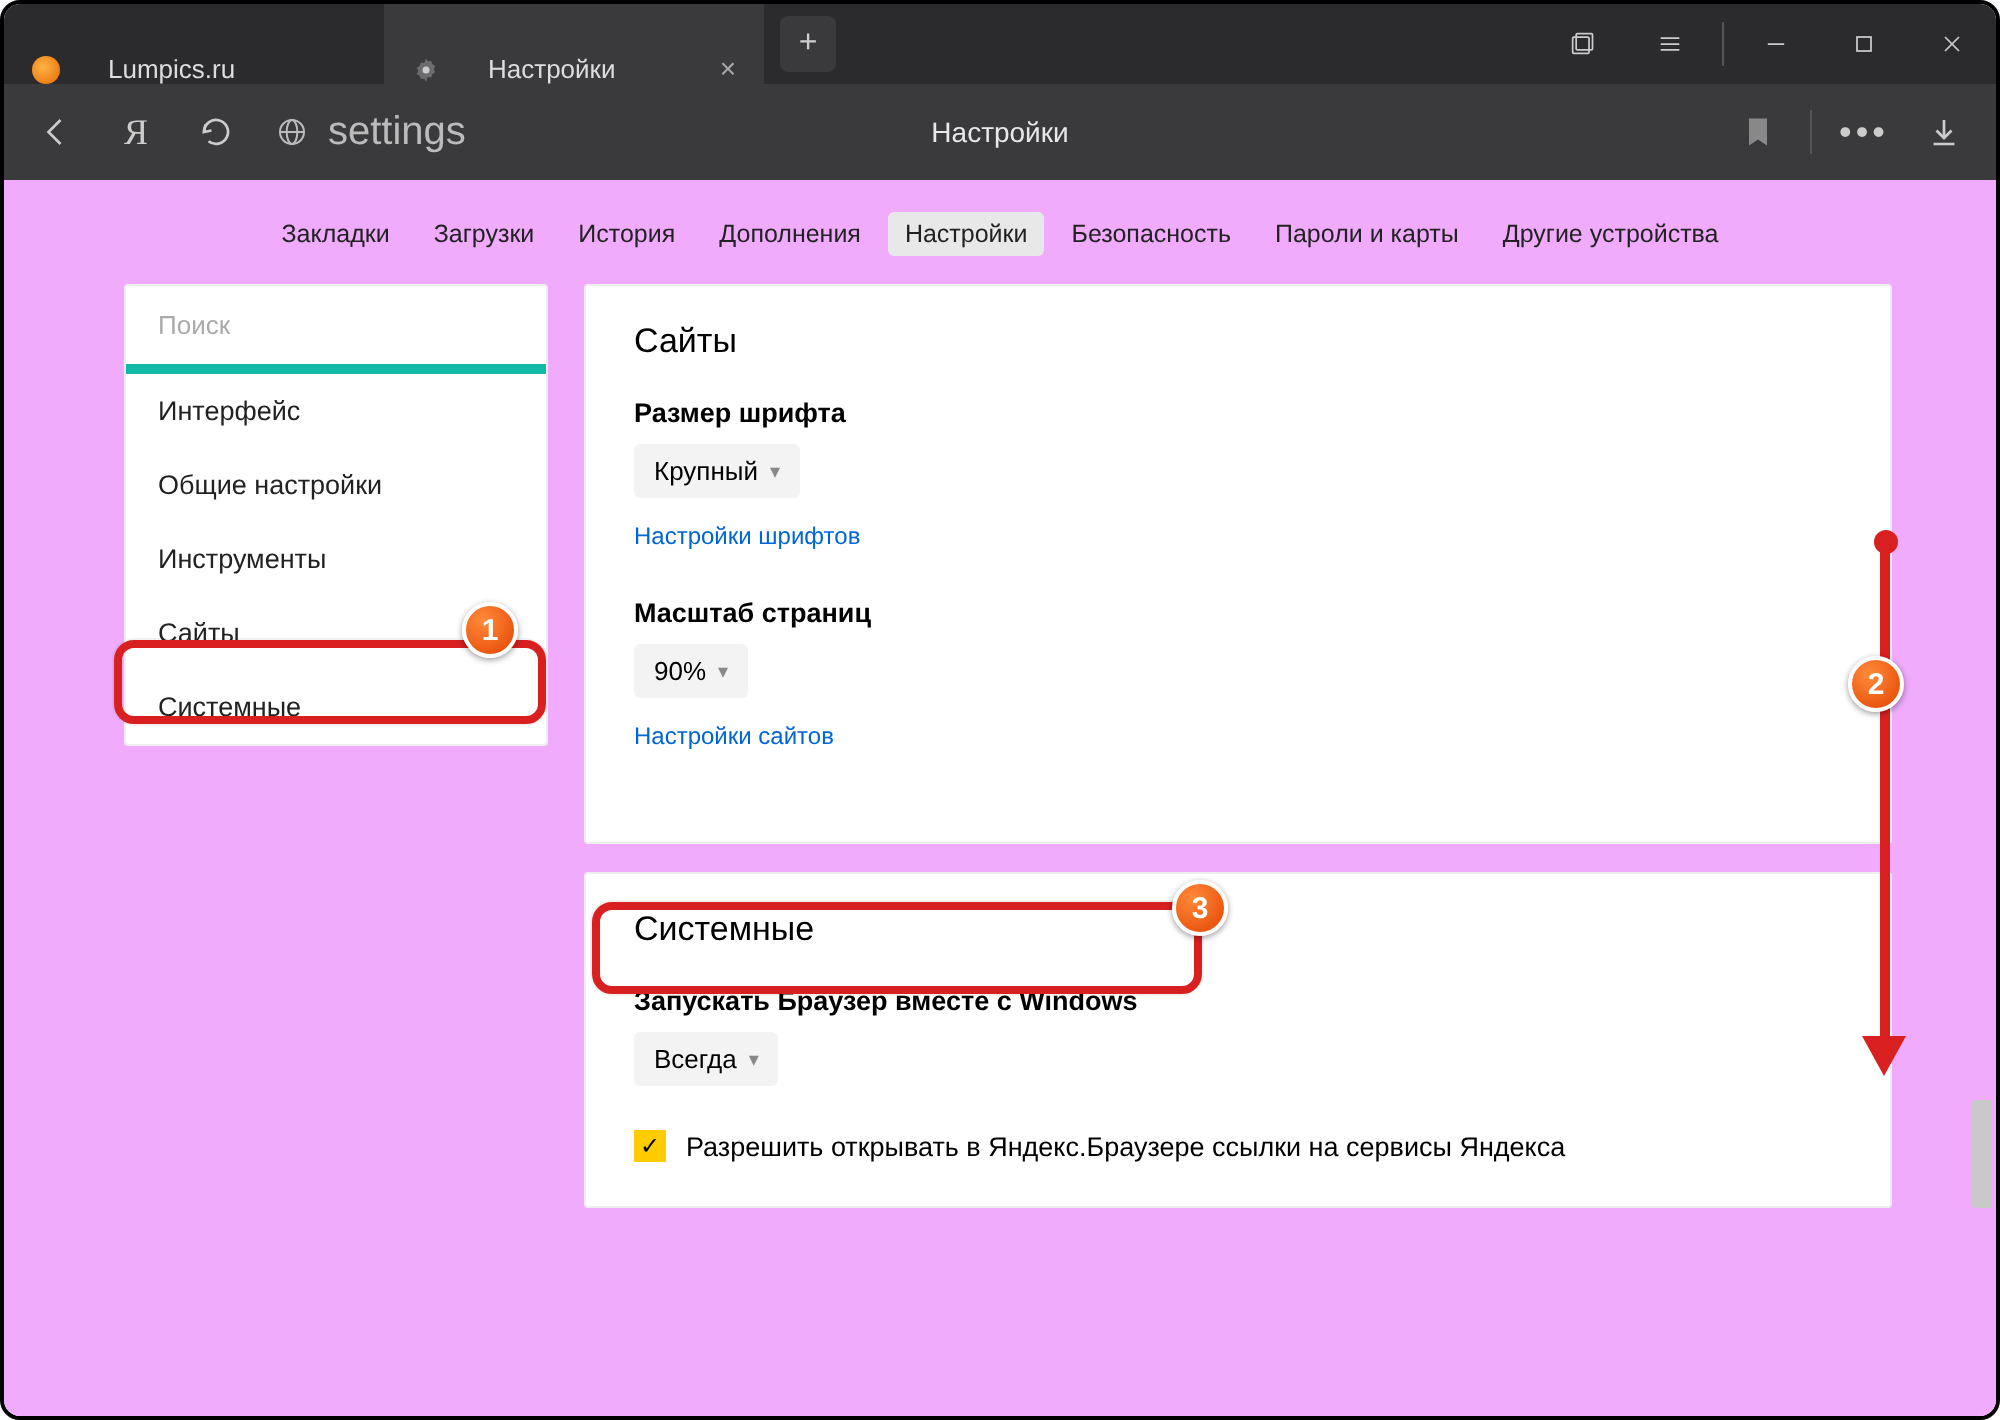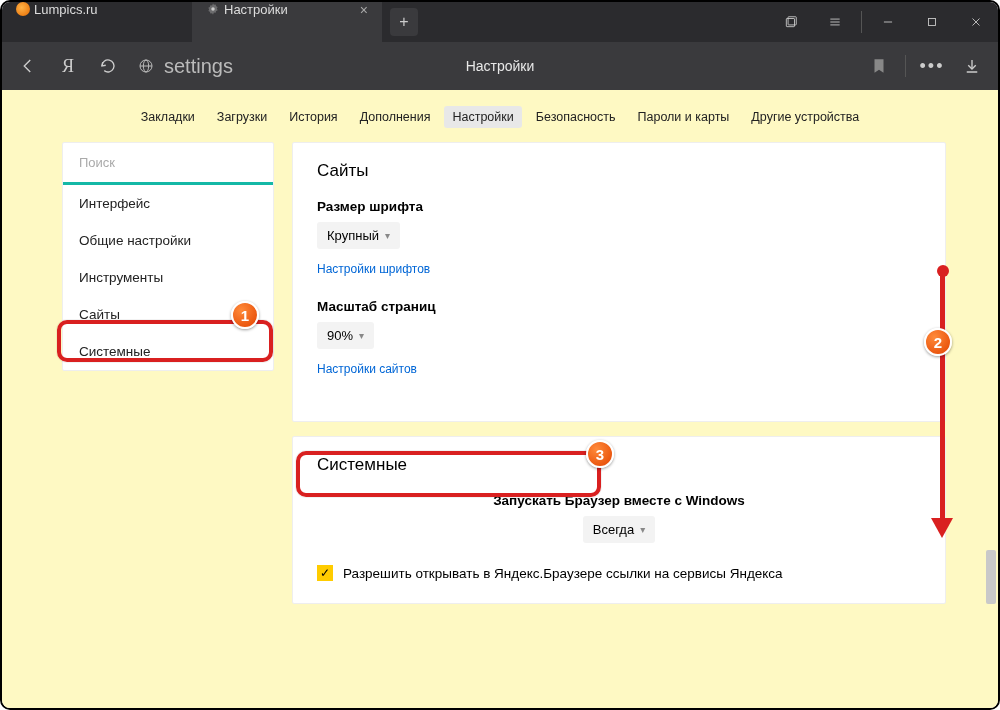--- a/index.html
+++ b/index.html
@@ -1,45 +1,45 @@
 <!DOCTYPE html>
 <html><head>
 <meta charset="utf-8">
 <style>
 * { box-sizing: border-box; margin: 0; padding: 0; font-family: Arial, "Segoe UI", sans-serif; }
 body { width: 1000px; height: 710px; overflow: hidden; background: #fff; position: relative; border: 2px solid #000; border-radius: 10px; }
 .titlebar { height: 40px; background: #2b2b2e; display: flex; align-items: stretch; color: #ddd; }
-.tab { height: 40px; display: flex; align-items: flex-start; padding: 0 14px; font-size: 13px; gap: 4px; min-width: 190px; }
+.tab { height: 40px; display: flex; align-items: flex-end; padding: 0 14px; font-size: 13px; gap: 24px; min-width: 190px; }
 .tab.active { background: #3a3a3d; }
 .tab .favicon { width: 14px; height: 14px; border-radius: 50%; }
 .tab .favicon.orange { background: radial-gradient(circle at 40% 40%, #ffb347, #e66a00); }
 .tab .favicon.gear { color: #ccc; display: flex; align-items: center; justify-content: center; font-size: 13px; }
 .tab .label { white-space: nowrap; overflow: hidden; text-overflow: ellipsis; flex: 1; }
 .tab .close { color: #aaa; font-size: 14px; cursor: pointer; margin-left: auto; }
 .newtab-btn { width: 28px; height: 28px; margin: 6px 8px; border-radius: 4px; background: #3a3a3d; color: #ccc; display: flex; align-items: center; justify-content: center; font-size: 16px; cursor: pointer; }
 .titlebar-spacer { flex: 1; }
 .win-icon { width: 44px; height: 40px; display: flex; align-items: center; justify-content: center; color: #ccc; cursor: pointer; }
 .win-icon svg { width: 14px; height: 14px; stroke: #ccc; fill: none; stroke-width: 1.5; }
 .vline { width: 1px; height: 22px; background: #555; align-self: center; margin: 0 4px; }
 
 .addrbar { height: 48px; background: #3a3a3d; display: flex; align-items: center; padding: 0 8px; color: #ccc; gap: 4px; }
 .nav-btn { width: 36px; height: 36px; display: flex; align-items: center; justify-content: center; cursor: pointer; color: #ccc; }
 .nav-btn svg { width: 18px; height: 18px; stroke: #ccc; fill: none; stroke-width: 1.8; }
 .addr-field { flex: 1; display: flex; align-items: center; gap: 10px; padding: 0 8px; color: #bbb; font-size: 20px; }
 .addr-field .globe { width: 16px; height: 16px; }
 .addr-center { position: absolute; left: 50%; transform: translateX(-50%); color: #e8e8e8; font-size: 14px; }
 
-.content-wrap { height: calc(710px - 40px - 48px - 4px); background: #fef9c3; position: relative; display: flex; flex-direction: column; }
+.content-wrap { height: calc(710px - 40px - 48px - 4px); background: #f0abfc; position: relative; display: flex; flex-direction: column; }
 .topnav { display: flex; gap: 6px; justify-content: center; padding: 16px 0 14px; font-size: 12.5px; color: #222; }
 .topnav span { padding: 4px 8px; cursor: pointer; border-radius: 3px; }
 .topnav span.sel { background: #e8e8e8; }
 
 .cols { display: flex; gap: 18px; padding: 0 52px 0 60px; flex: 1; align-items: flex-start; }
 .sidebar { width: 212px; background: #fff; border: 1px solid #eee; border-radius: 2px; }
-.sidebar .search { padding: 12px 16px; color: #aaa; font-size: 13px; border-bottom: 3px solid #14b8a6; }
+.sidebar .search { padding: 12px 16px; color: #aaa; font-size: 13px; border-bottom: 5px solid #14b8a6; }
 .sidebar .item { padding: 11px 16px; font-size: 13.5px; color: #222; cursor: pointer; }
 
 .main { flex: 1; display: flex; flex-direction: column; gap: 14px; }
 .panel { background: #fff; border: 1px solid #eee; border-radius: 2px; padding: 18px 24px 22px; }
 .panel h2 { font-size: 17px; font-weight: 400; margin-bottom: 18px; }
 .panel h3 { font-size: 17px; font-weight: 400; margin-bottom: 18px; }
 .panel .label { font-size: 13.5px; font-weight: 700; margin-bottom: 8px; }
 .panel .sec { margin-bottom: 22px; }
 .sel-box { display: inline-flex; align-items: center; gap: 6px; background: #f3f3f3; padding: 6px 10px; border-radius: 3px; font-size: 13px; cursor: pointer; margin-bottom: 10px; }
 .sel-box .chev { color: #888; font-size: 10px; }
@@ -186,21 +186,21 @@
           <div class="sel-box">
             <span>90%</span>
             <span class="chev">▾</span>
           </div><br>
           <span class="link">Настройки сайтов</span>
         </div>
       </div>
 
       <div class="panel">
         <h3>Системные</h3>
-        <div class="sec" style="margin-bottom:12px;text-align:center;">
+        <div class="sec" style="margin-bottom:12px;">
           <div class="label">Запускать Браузер вместе с Windows</div>
           <div class="sel-box">
             <span>Всегда</span>
             <span class="chev">▾</span>
           </div>
         </div>
         <div class="cb-row">
           <span class="cb">✓</span>
           <span>Разрешить открывать в Яндекс.Браузере ссылки на сервисы Яндекса</span>
         </div>

